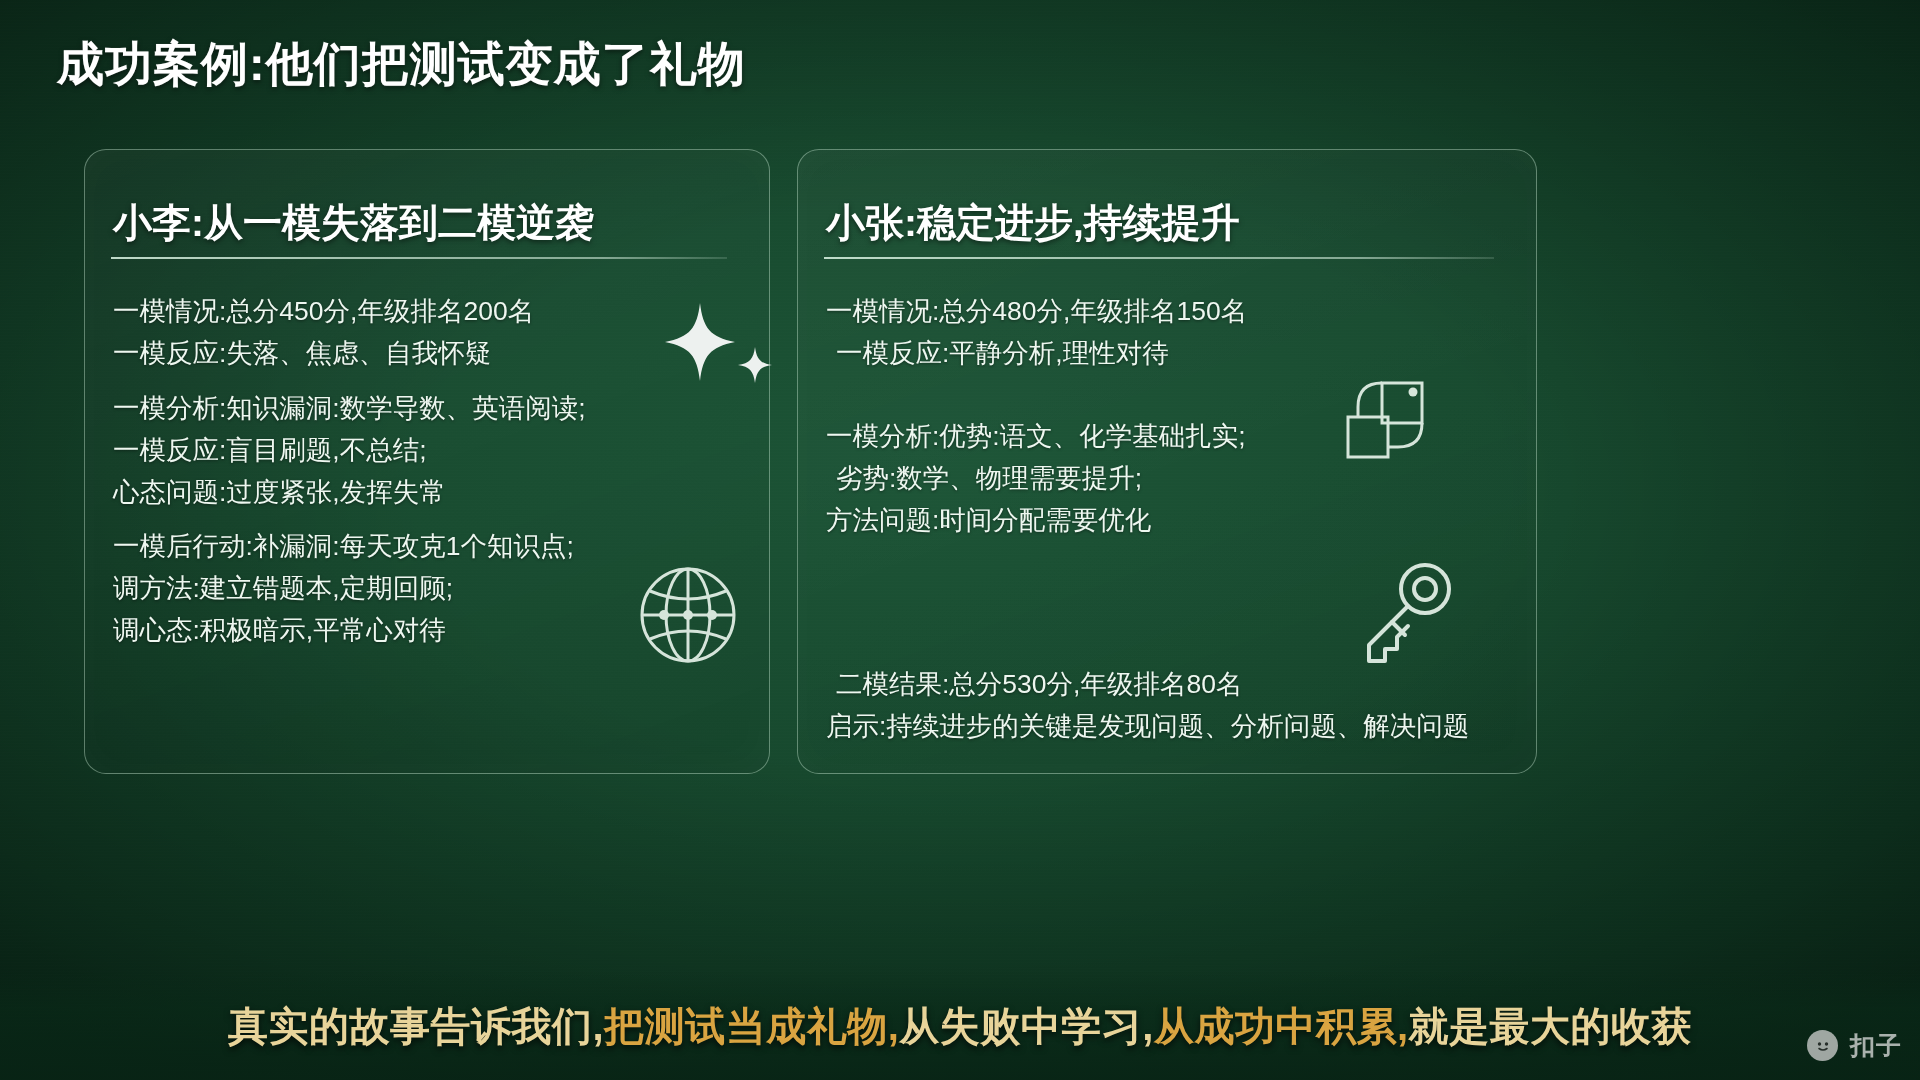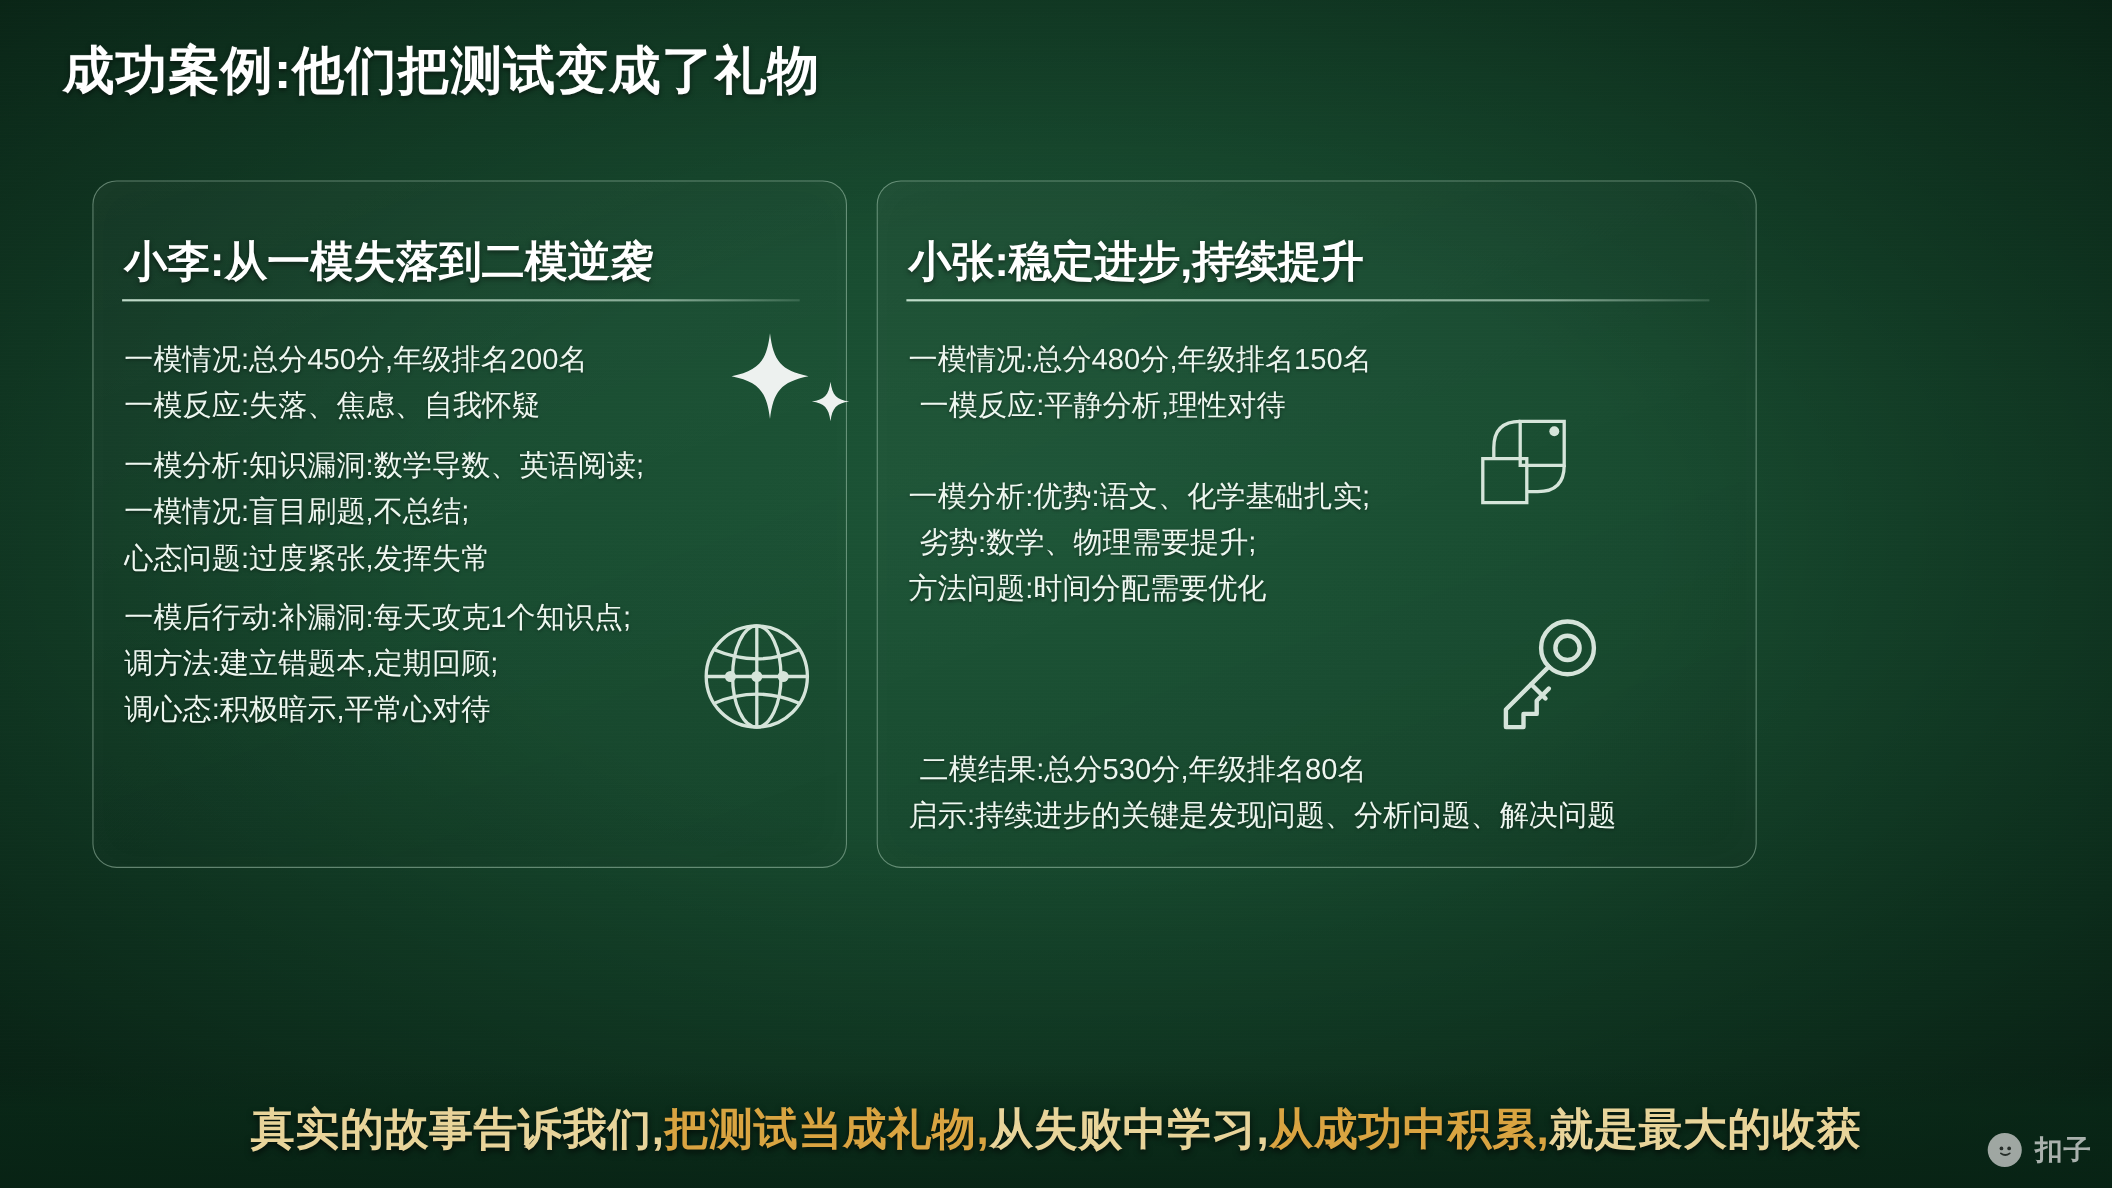--- a/index.html
+++ b/index.html
@@ -34,29 +34,29 @@
   #title {
     position:absolute; left:57px; top:33px;
     font-size:47px; font-weight:bold; color:#ffffff;
     letter-spacing:1px;
     text-shadow:0 2px 5px rgba(0,0,0,.55), 0 0 1px rgba(255,255,255,.4);
     white-space:nowrap;
   }
 
   
   .card {
-    position:absolute; top:164px; height:625px;
+    position:absolute; top:149px; height:625px;
     border:1.5px solid rgba(205,235,215,.42);
     border-radius:22px;
     background:linear-gradient(160deg, rgba(255,255,255,.030), rgba(255,255,255,.008) 55%, rgba(0,0,0,.05));
     box-shadow:inset 0 0 40px rgba(255,255,255,.025);
     overflow:hidden;
   }
   #card-left  { left:84px;  width:686px; }
-  #card-right { left:797px; width:800px; }
+  #card-right { left:797px; width:740px; }
 
   .card-title {
     position:absolute; left:0; right:0;
     font-size:39px; font-weight:bold; color:#ffffff;
     text-shadow:0 2px 5px rgba(0,0,0,.5);
     white-space:nowrap;
   }
   #card-left  .card-title { top:46px; left:28px; }
   #card-right .card-title { top:46px; left:28px; }
 
@@ -134,21 +134,21 @@
   <div class="card-title">小李:从一模失落到二模逆袭</div>
   <div class="title-rule"></div>
 
   <div class="block" id="L-b1">
     <div class="line">一模情况:总分450分,年级排名200名</div>
     <div class="line">一模反应:失落、焦虑、自我怀疑</div>
   </div>
 
   <div class="block" id="L-b2">
     <div class="line">一模分析:知识漏洞:数学导数、英语阅读;</div>
-    <div class="line">一模情况:盲目刷题,不总结;</div>
+    <div class="line">一模反应:盲目刷题,不总结;</div>
     <div class="line">心态问题:过度紧张,发挥失常</div>
   </div>
 
   <div class="block" id="L-b3">
     <div class="line">一模后行动:补漏洞:每天攻克1个知识点;</div>
     <div class="line">调方法:建立错题本,定期回顾;</div>
     <div class="line">调心态:积极暗示,平常心对待</div>
   </div>
 
 </div>

